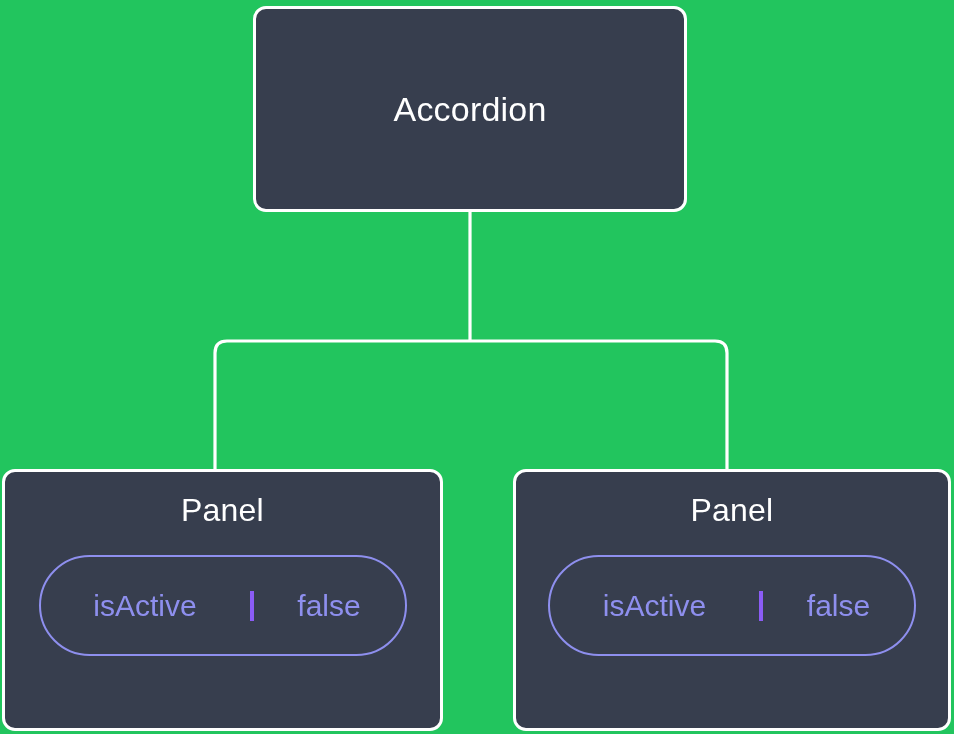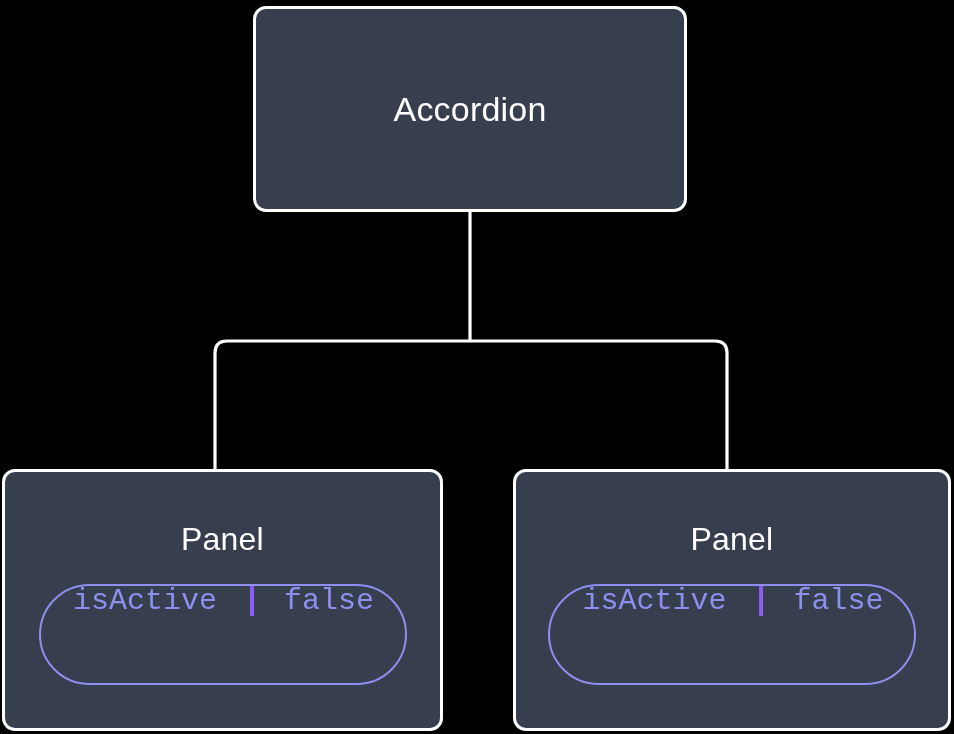--- a/index.html
+++ b/index.html
@@ -11,21 +11,21 @@
     width: 954px;
     height: 734px;
     background: #4C6770;
     font-family: "Liberation Sans", sans-serif;
     overflow: hidden;
   }
   #canvas {
     position: relative;
     width: 954px;
     height: 734px;
-    background: #000000;
+    background: #22c55e;
   }
 
   
   #connectors {
     position: absolute;
     left: 0;
     top: 0;
     width: 954px;
     height: 734px;
     pointer-events: none;
@@ -74,35 +74,34 @@
     left: 513px;
     width: 438px;
   }
   .node-title {
     color: #FFFFFF;
     font-size: 32px;
     font-weight: 400;
     letter-spacing: 0.2px;
     line-height: 1;
     text-align: center;
-    margin-top: 51px;
+    margin-top: 22px;
   }
 
   
   .state-pill {
     box-sizing: border-box;
     display: flex;
-    align-items: flex-start;
+    align-items: center;
     height: 101px;
     margin-top: 29px;
     border: 2px solid #8E8FEE;
     border-radius: 52px;
     background: transparent;
     overflow: hidden;
-    font-family: Liberation Mono, monospace;
   }
   #node-panel-0 .state-pill { width: 368px; }
   #node-panel-1 .state-pill { width: 368px; }
 
   .pill-key,
   .pill-value {
     display: flex;
     align-items: center;
     justify-content: center;
     color: #8E8FEE;

